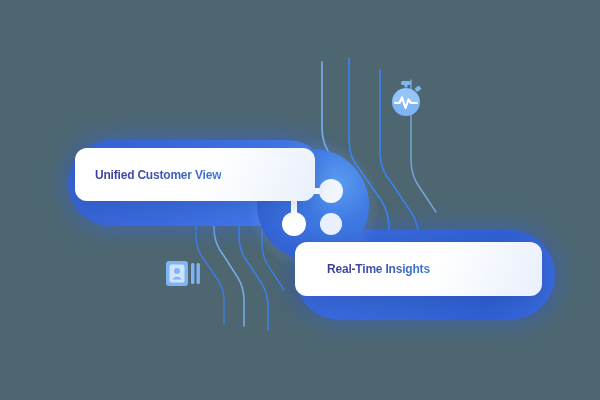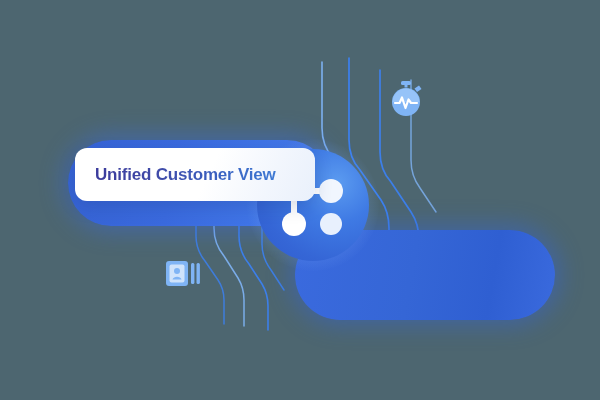--- a/index.html
+++ b/index.html
@@ -72,21 +72,21 @@
     left: 75px; top: 148px;
     width: 220px; height: 53px;
     padding-left: 20px;
   }
   #card-realtime {
     left: 295px; top: 242px;
     width: 215px; height: 54px;
     padding-left: 32px;
   }
   .card-label {
-    font-size: 17px;
+    font-size: 12px;
     font-weight: bold;
     letter-spacing: -0.2px;
     white-space: nowrap;
     background: linear-gradient(95deg, #3c3c9c 0%, #3f4aa8 35%, #3a63c2 70%, #3f7ad4 100%);
     -webkit-background-clip: text;
     background-clip: text;
     color: transparent;
     -webkit-text-fill-color: transparent;
   }
 
@@ -137,20 +137,23 @@
       <circle cx="74" cy="42" r="12" fill="#f1f6fe"></circle>
       <circle cx="37" cy="75" r="12" fill="#ffffff"></circle>
       <circle cx="74" cy="75" r="11" fill="#e8f0fd"></circle>
     </svg>
   </div>
 
   <div class="card" id="card-unified">
     <span class="card-label">Unified Customer View</span>
   </div>
 
+  <div class="card" id="card-realtime">
+    <span class="card-label">Real-Time Insights</span>
+  </div>
 
   <svg id="icon-stopwatch" viewBox="0 0 40 40" fill="none">
     <rect x="15" y="2" width="10" height="4" rx="1.6" fill="#7fb4f5"></rect>
     <rect x="18.5" y="5" width="3" height="3.5" fill="#7fb4f5"></rect>
     <path d="M28.5 9.5 L33 6.5 L35.5 10 L31 13" fill="#7fb4f5"></path>
     <circle cx="20" cy="23" r="14" fill="#7fb4f5"></circle>
     <path d="M6.6 23 A13.4 13.4 0 0 1 33.4 23 Z" fill="#9ec8f8" opacity="0.75"></path>
     <path d="M9 24 L13.5 24 L16 18.5 L19.5 29 L22.5 20.5 L25 24 L31 24" stroke="#ffffff" stroke-width="2.2" stroke-linecap="round" stroke-linejoin="round" fill="none"></path>
   </svg>
 

